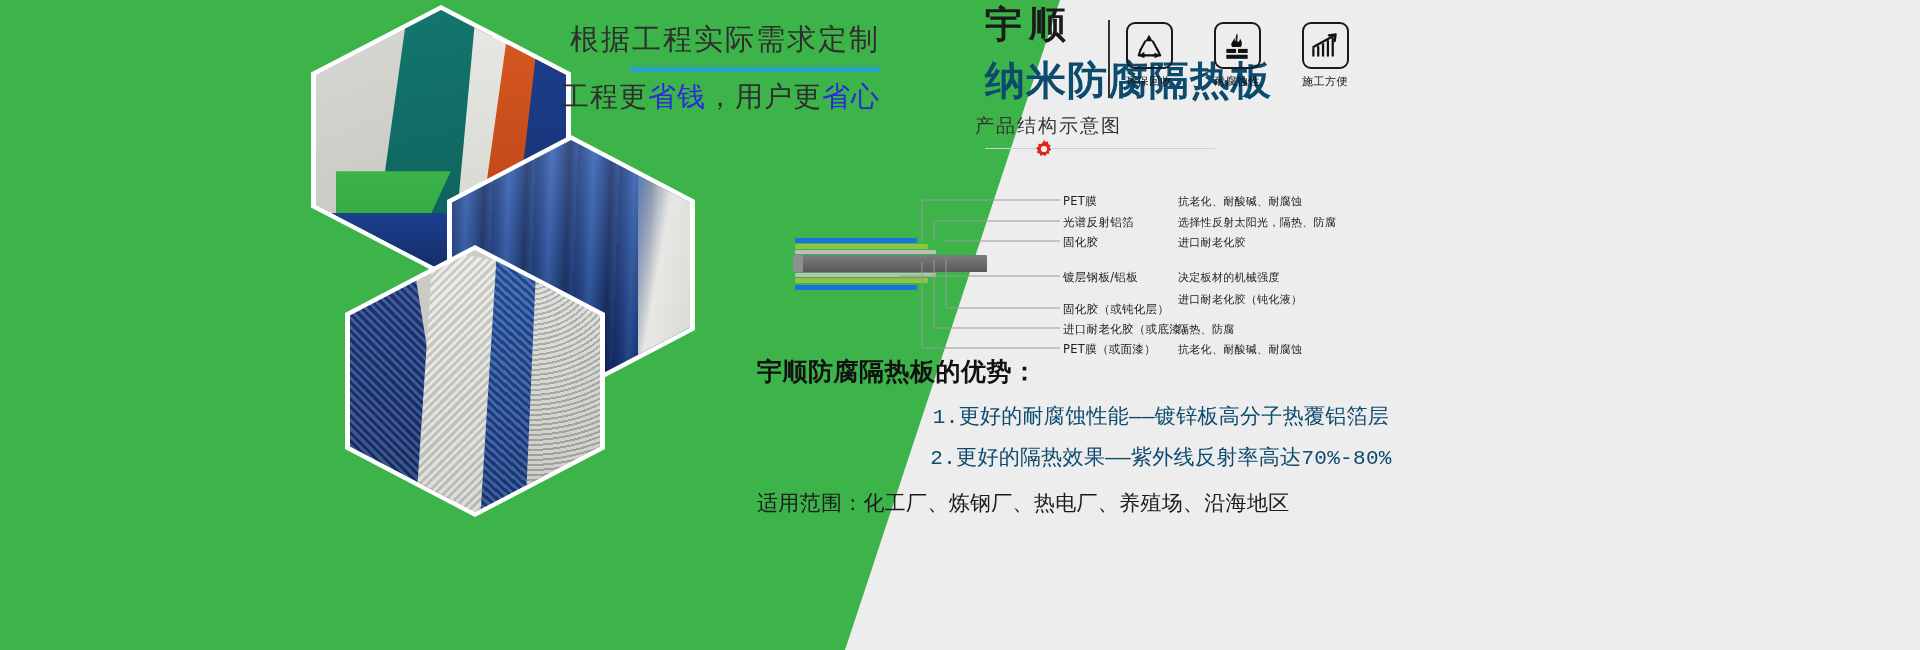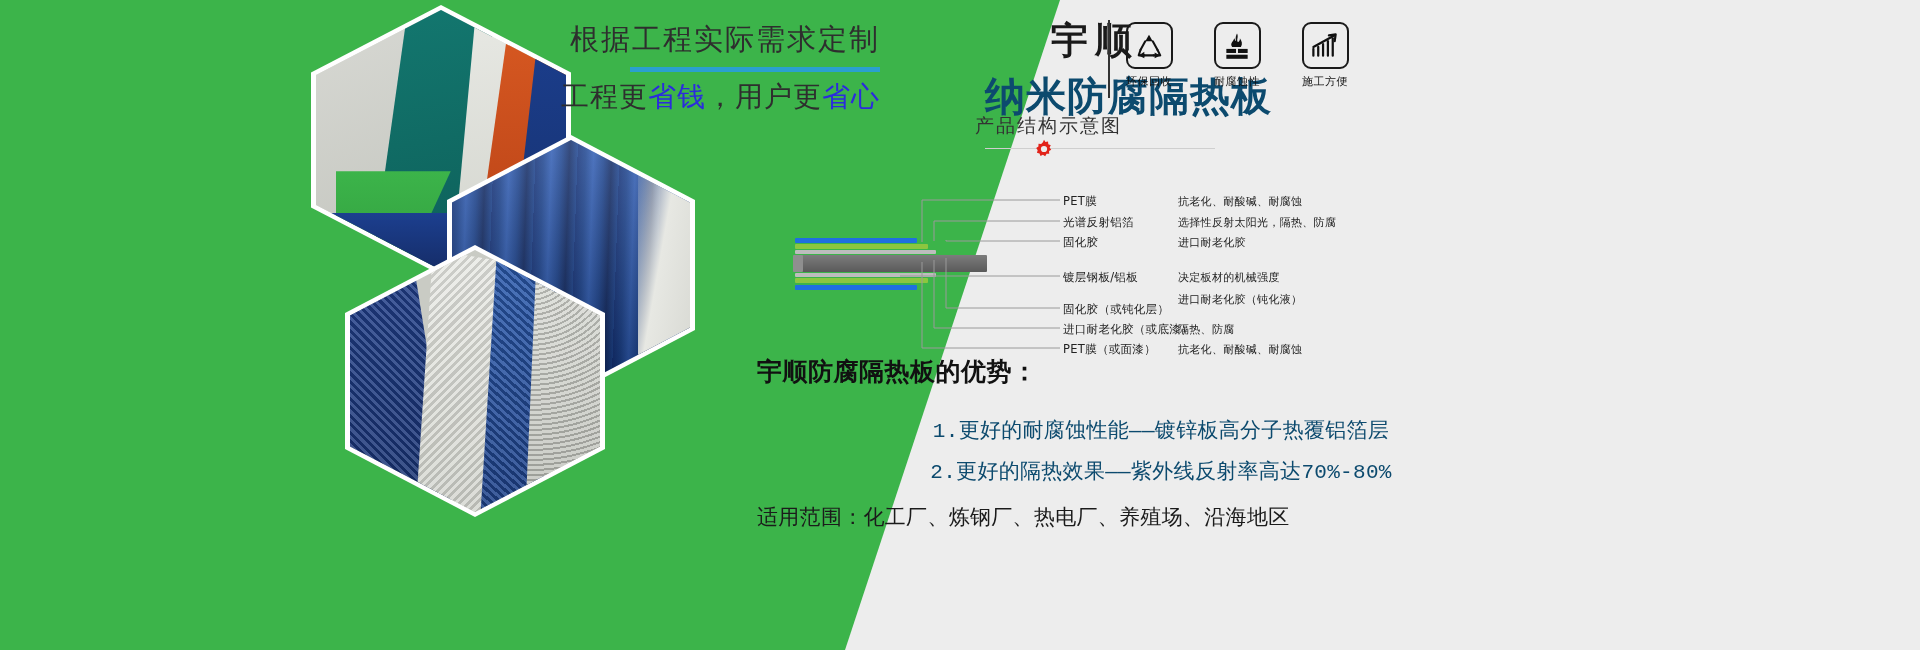--- a/index.html
+++ b/index.html
@@ -103,21 +103,21 @@
   
   .headline { position:absolute; left:560px; top:22px; width:320px; text-align:right; }
   .hl-line1 { font-size:29px; color:#2e2e2e; letter-spacing:2px; line-height:1.2;
               font-family:"DejaVu Sans",sans-serif; white-space:nowrap; }
   .hl-rule { height:5px; background:#2aa0cf; margin:10px 0 8px auto; width:250px; }
   .hl-line2 { font-size:28px; color:#2e2e2e; letter-spacing:1px; line-height:1.2;
               font-family:"DejaVu Sans",sans-serif; white-space:nowrap; }
   .hl-accent { color:#2b2bdd; }
 
   
-  .brand { position:absolute; left:985px; top:20px; width:220px; text-align:center; }
+  .brand { position:absolute; left:985px; top:4px; width:220px; }
   .brand-name {
     font-size:37px; font-weight:bold; color:#1a1a1a; letter-spacing:7px;
     font-family:"DejaVu Sans",sans-serif; line-height:1.15;
   }
   .brand-sub {
     font-size:40px; font-weight:bold; color:#0c4a6e; letter-spacing:1px;
     font-family:"DejaVu Sans",sans-serif; margin-top:6px; white-space:nowrap;
   }
   .brand-divider { position:absolute; left:1108px; top:20px; width:2px; height:78px; background:#333; }
 
@@ -169,21 +169,21 @@
   .layer-desc {
     position:absolute; font-size:11px; color:#222; white-space:nowrap;
     font-family:Liberation Sans, sans-serif; letter-spacing:.3px;
   }
   .desc-col { position:absolute; left:1178px; top:188px; width:220px; }
 
   
   .adv { position:absolute; left:757px; top:355px; width:800px; }
   .adv-title {
     font-size:25px; font-weight:bold; color:#111; letter-spacing:.5px;
-    font-family:"DejaVu Sans",sans-serif; margin-bottom:28px; white-space:nowrap;
+    font-family:"DejaVu Sans",sans-serif; margin-bottom:14px; white-space:nowrap;
   }
   .adv-item {
     font-size:21px; color:#0c4a6e; letter-spacing:.3px; margin-bottom:13px;
     font-family:Liberation Mono, monospace; white-space:nowrap; padding-left:8px;text-align:center;
   }
   .adv-scope {
     font-size:21px; color:#1b1b1b; letter-spacing:.3px; margin-top:18px;
     font-family:"DejaVu Sans",sans-serif; white-space:nowrap;
   }
 </style>

